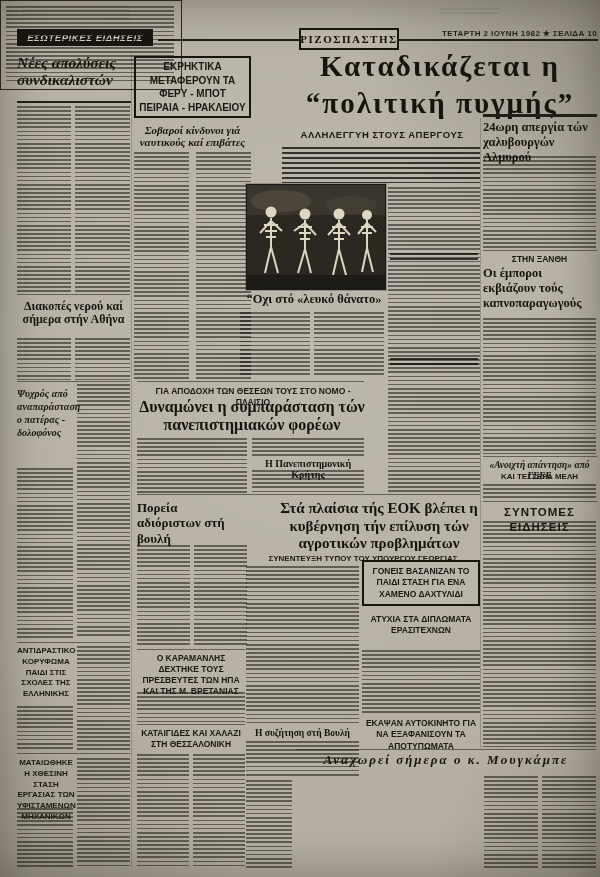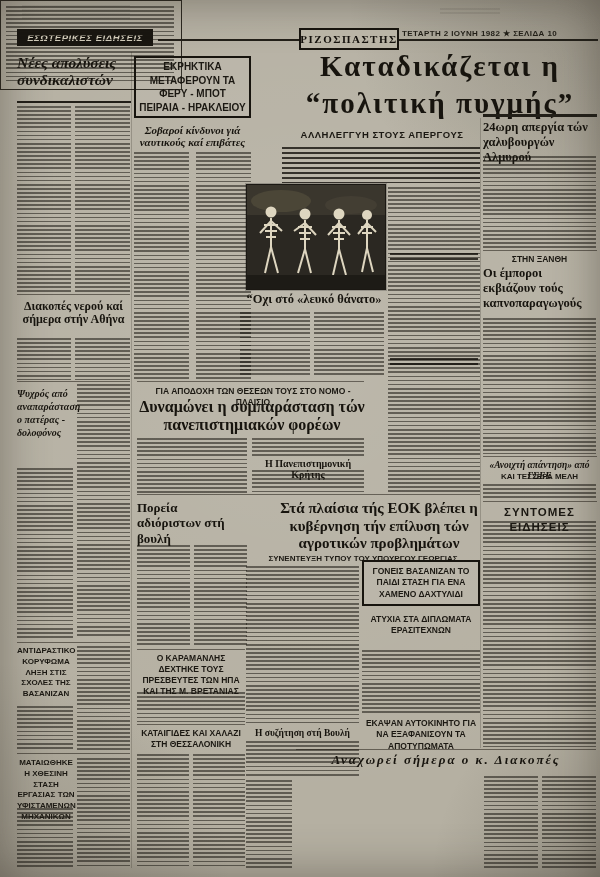--- a/index.html
+++ b/index.html
@@ -33,21 +33,21 @@
   .black-box{
     position:absolute;background:#181510;color:#cfc9b8;
     display:flex;align-items:center;justify-content:center;
     font:italic 700 9.5px "Liberation Sans",sans-serif;letter-spacing:.6px;white-space:nowrap;
   }
   .masthead-box{
     position:absolute;background:#bab5a6;border:2px solid #17140e;color:#14110c;
     display:flex;align-items:center;justify-content:center;
     font:700 11px "Liberation Serif",serif;letter-spacing:1.5px;
   }
-  .dateline{position:absolute;font:700 8px "Liberation Sans",sans-serif;color:#221f17;letter-spacing:.4px;text-align:left;}
+  .dateline{position:absolute;font:700 8px "Liberation Sans",sans-serif;color:#221f17;letter-spacing:.4px;text-align:right;}
   .hl{position:absolute;color:#17140e;font-family:"Liberation Serif",serif;font-weight:700;line-height:1.12;}
   .it{font-style:italic;}
   .caps{position:absolute;color:#1b1812;font-family:"Liberation Sans",sans-serif;font-weight:700;line-height:1.3;}
   .center{text-align:center;}
   .boxed{border:2.5px solid #17140e;background:rgba(255,255,255,.05);box-sizing:border-box;}
   .thinboxed{border:1.5px solid #2a261e;box-sizing:border-box;}
   .photo{position:absolute;border:1px solid #1b1813;box-shadow:0 0 0 1px rgba(0,0,0,.2);}
 </style>
 </head>
 <body>
@@ -79,21 +79,21 @@
   <div class="hl center" style="left:17px;top:300px;width:113px;font-size:12px;">Διακοπές νερού καί σήμερα στήν Αθήνα</div>
   <div class="sim" style="left:17px;top:338px;width:54px;height:42px"></div>
   <div class="sim" style="left:75px;top:338px;width:55px;height:42px"></div>
 
   <div class="rule-light" style="left:17px;top:381px;width:113px;height:1px"></div>
   <div class="hl it" style="left:17px;top:387px;width:58px;font-size:10px;line-height:1.3;">Ψυχρός από αναπαράσταση ο πατέρας - δολοφόνος</div>
   <div class="sim" style="left:77px;top:384px;width:53px;height:254px"></div>
   <div class="sim" style="left:17px;top:468px;width:56px;height:170px"></div>
 
   <div class="rule-light" style="left:17px;top:642px;width:113px;height:1px"></div>
-  <div class="caps center" style="left:17px;top:646px;width:58px;font-size:8px;line-height:1.35;">ΑΝΤΙΔΡΑΣΤΙΚΟ ΚΟΡΥΦΩΜΑ ΛΗΞΗ ΣΤΙΣ ΣΧΟΛΕΣ ΤΗΣ ΒΑΣΑΝΙΖΑΝ</div>
+  <div class="caps center" style="left:17px;top:646px;width:58px;font-size:8px;line-height:1.35;">ΑΝΤΙΔΡΑΣΤΙΚΟ ΚΟΡΥΦΩΜΑ ΠΑΙΔΙ ΣΤΙΣ ΣΧΟΛΕΣ ΤΗΣ ΕΛΛΗΝΙΚΗΣ</div>
   <div class="sim" style="left:77px;top:646px;width:53px;height:104px"></div>
   <div class="sim" style="left:17px;top:706px;width:56px;height:44px"></div>
 
   <div class="rule-light" style="left:17px;top:753px;width:113px;height:1px"></div>
   <div class="caps center" style="left:17px;top:758px;width:58px;font-size:8px;line-height:1.35;">ΜΑΤΑΙΩΘΗΚΕ Η ΧΘΕΣΙΝΗ ΣΤΑΣΗ ΕΡΓΑΣΙΑΣ ΤΩΝ ΥΦΙΣΤΑΜΕΝΩΝ ΜΗΧΑΝΙΚΩΝ</div>
   <div class="sim" style="left:77px;top:758px;width:53px;height:110px"></div>
   <div class="sim" style="left:17px;top:808px;width:56px;height:60px"></div>
 
   <div class="boxed caps center" style="left:134px;top:56px;width:117px;height:62px;display:flex;align-items:center;justify-content:center;padding:2px;font-size:10px;line-height:1.35;">
     <span>ΕΚΡΗΚΤΙΚΑ ΜΕΤΑΦΕΡΟΥΝ ΤΑ ΦΕΡΥ - ΜΠΟΤ ΠΕΙΡΑΙΑ - ΗΡΑΚΛΕΙΟΥ</span>
@@ -215,20 +215,20 @@
 
   <div class="rule-light" style="left:137px;top:649px;width:108px;height:1px"></div>
   <div class="caps center" style="left:137px;top:653px;width:108px;font-size:8.5px;line-height:1.3;">Ο ΚΑΡΑΜΑΝΛΗΣ ΔΕΧΤΗΚΕ ΤΟΥΣ ΠΡΕΣΒΕΥΤΕΣ ΤΩΝ ΗΠΑ ΚΑΙ ΤΗΣ Μ. ΒΡΕΤΑΝΙΑΣ</div>
   <div class="sim" style="left:137px;top:692px;width:108px;height:30px"></div>
   <div class="rule-light" style="left:137px;top:724px;width:108px;height:1px"></div>
   <div class="caps center" style="left:137px;top:728px;width:108px;font-size:8.5px;line-height:1.3;">ΚΑΤΑΙΓΙΔΕΣ ΚΑΙ ΧΑΛΑΖΙ ΣΤΗ ΘΕΣΣΑΛΟΝΙΚΗ</div>
   <div class="sim" style="left:137px;top:754px;width:52px;height:114px"></div>
   <div class="sim" style="left:193px;top:754px;width:52px;height:114px"></div>
 
   <div class="rule-light" style="left:296px;top:749px;width:300px;height:1px"></div>
-  <div class="hl it center" style="left:296px;top:753px;width:300px;font-size:13px;letter-spacing:2px;">Αναχωρεί σήμερα ο κ. Διακοπές</div>
+  <div class="hl it center" style="left:296px;top:753px;width:300px;font-size:13px;letter-spacing:2px;">Αναχωρεί σήμερα ο κ. Μουγκάμπε</div>
   <div class="thinboxed" style="left:296px;top:778px;width:182px;height:90px;">
     <div class="sim" style="left:6px;top:6px;width:168px;height:76px"></div>
   </div>
   <div class="sim" style="left:484px;top:776px;width:54px;height:92px"></div>
   <div class="sim" style="left:542px;top:776px;width:54px;height:92px"></div>
 
 </div>
 
 </body></html>

